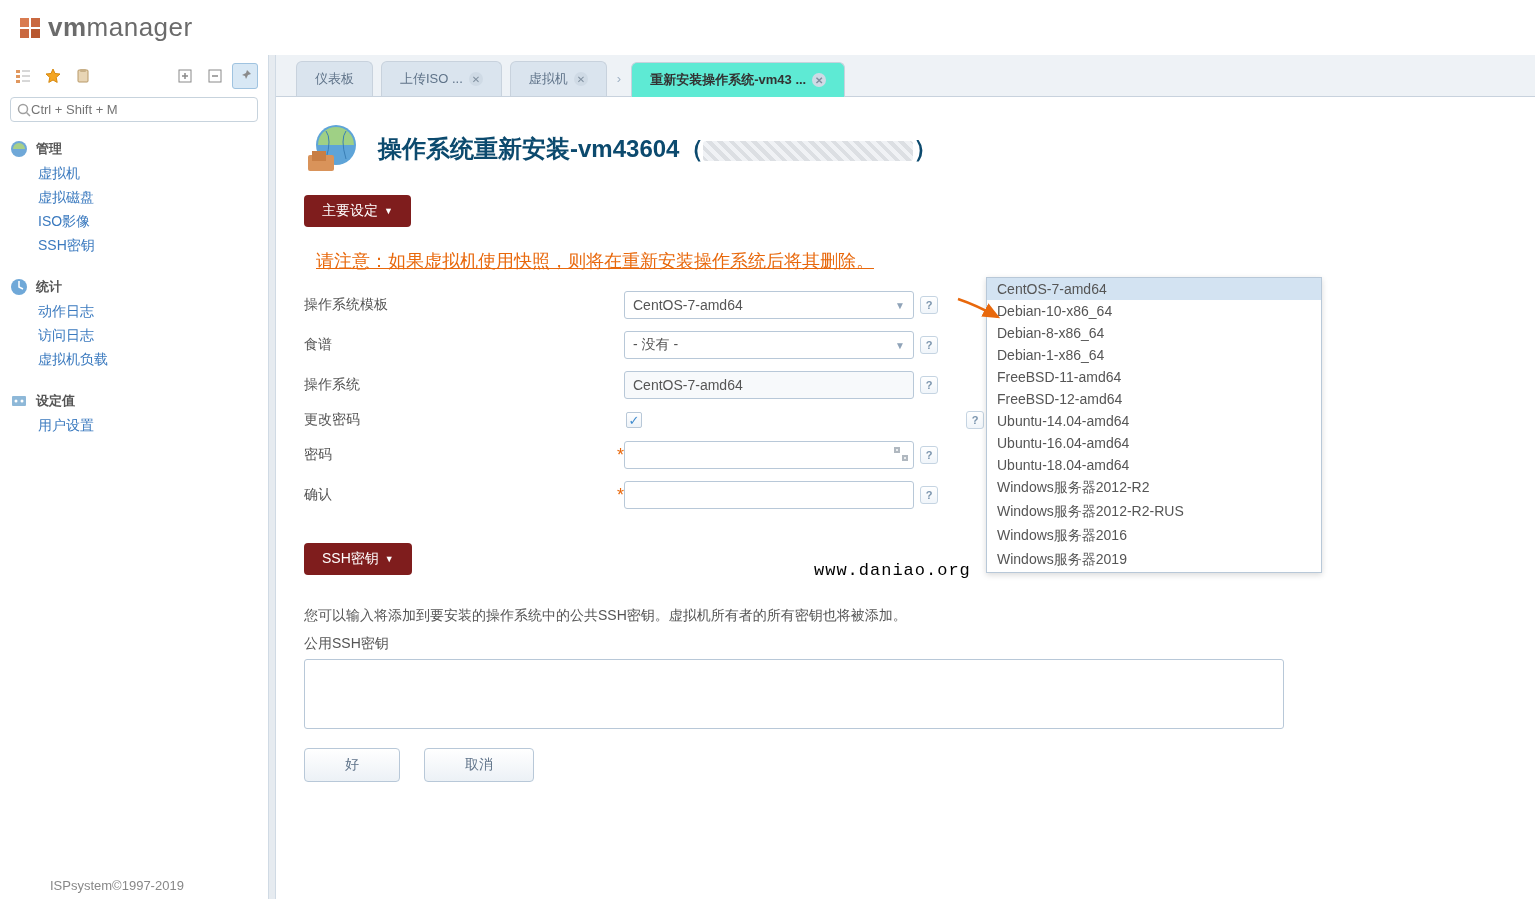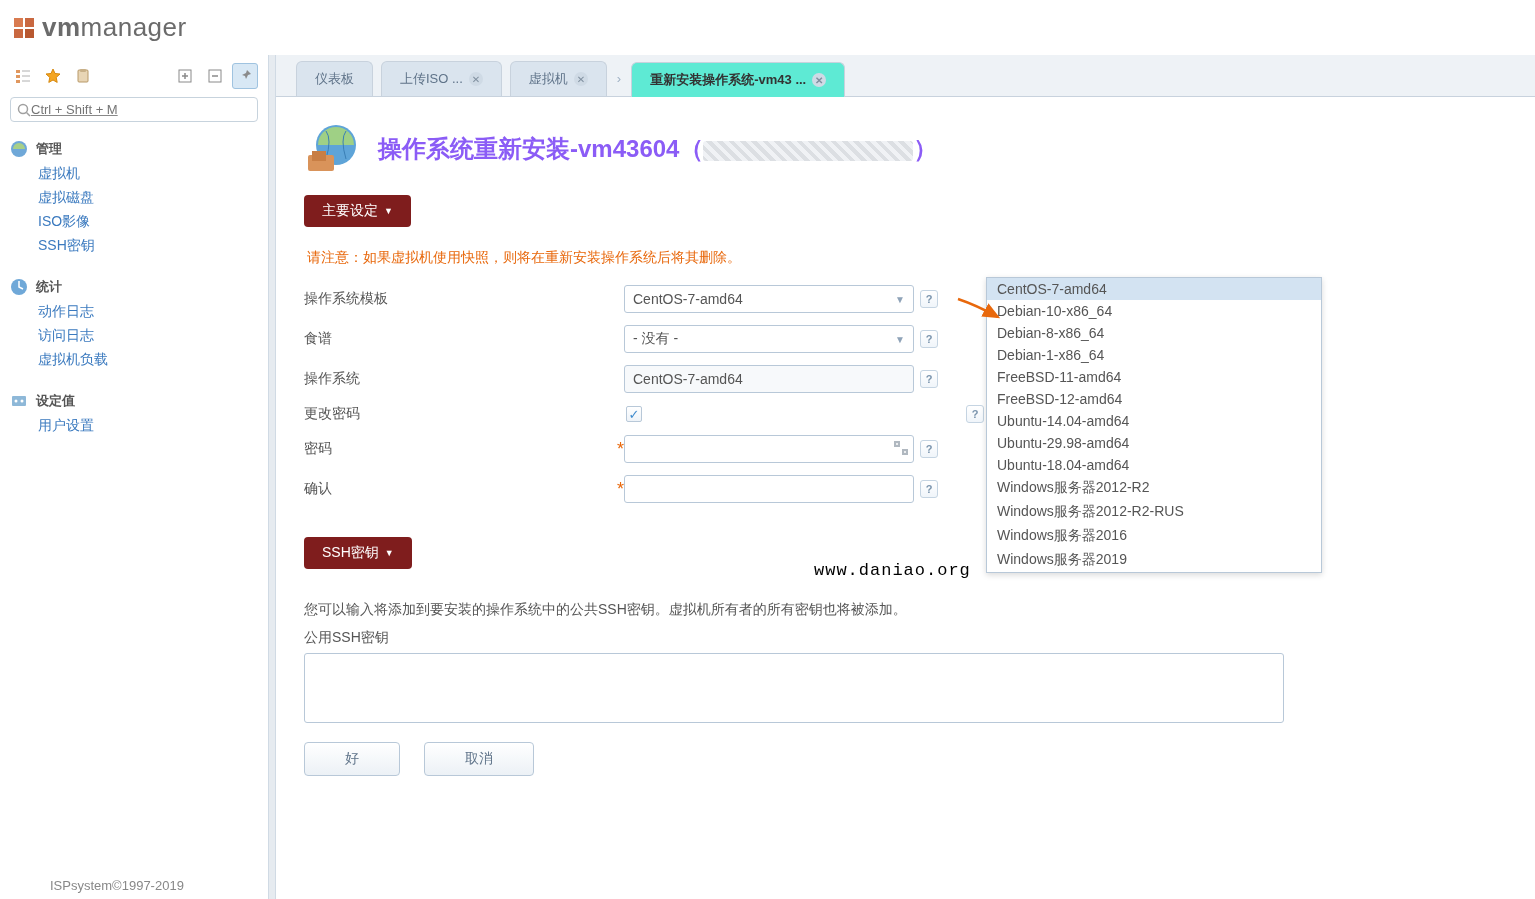--- a/index.html
+++ b/index.html
@@ -1,34 +1,34 @@
 <!DOCTYPE html>
 <html><head>
 <meta charset="utf-8">
 <style>
 * { box-sizing: border-box; margin: 0; padding: 0; }
 body { font-family: Arial, "Microsoft YaHei", sans-serif; font-size: 13px; color: #555; background: #fff; }
 
 
-.logo { padding: 12px 12px; display: flex; align-items: center; }
+.logo { padding: 12px 18px; display: flex; align-items: center; }
 .logo-icon { width: 24px; height: 24px; margin-right: 6px; }
 .logo-text { font-size: 26px; color: #6b6b6b; font-weight: 400; letter-spacing: 0.5px; }
 .logo-text .bold { font-weight: 700; color: #6b6b6b; }
 
 .layout { display: flex; height: calc(100vh - 50px); }
 
 
 .sidebar { width: 268px; padding: 8px 10px; flex-shrink: 0; }
 .toolbar { display: flex; align-items: center; gap: 4px; margin-bottom: 8px; }
 .toolbar .group-right { margin-left: auto; display: flex; gap: 4px; }
 .tool-btn { width: 26px; height: 26px; display: flex; align-items: center; justify-content: center; border: 1px solid transparent; cursor: pointer; border-radius: 3px; }
 .tool-btn.active { background: #d8e8f5; border-color: #9fc3e0; }
 
 .search { display: flex; align-items: center; border: 1px solid #c7d3dd; border-radius: 4px; padding: 4px 6px; margin-bottom: 14px; }
-.search input { border: none; outline: none; flex: 1; font-size: 13px; color: #888; background: transparent; text-decoration: underline; }
+.search input { border: none; outline: none; flex: 1; font-size: 13px; color: #888; background: transparent; }
 
 .nav-section { margin-bottom: 16px; }
 .nav-head { display: flex; align-items: center; gap: 8px; font-weight: 700; color: #555; padding: 4px 0; }
 .nav-items { margin-left: 28px; }
 .nav-item { color: #3b7abf; padding: 3px 0; cursor: pointer; font-size: 14px; }
 
 .footer-left { position: absolute; bottom: 6px; left: 50px; color: #888; font-size: 13px; }
 
 
 .divider { width: 8px; background: #e6ebf0; border-left: 1px solid #d0dae4; border-right: 1px solid #d0dae4; cursor: col-resize; }
@@ -36,28 +36,28 @@
 
 .main { flex: 1; display: flex; flex-direction: column; overflow: hidden; }
 .tabs { display: flex; align-items: flex-end; padding: 6px 20px 0; background: #eef2f6; border-bottom: 1px solid #c8d2dd; gap: 8px; }
 .tab { padding: 8px 18px; background: #dae4ee; border: 1px solid #c8d2dd; border-bottom: none; border-radius: 6px 6px 0 0; color: #5f7389; cursor: pointer; display: flex; align-items: center; gap: 6px; }
 .tab.active { background: #5eead4; color: #333; font-weight: 700; position: relative; top: 1px; }
 .tab-close { width: 14px; height: 14px; border-radius: 50%; background: #cfdae5; color: #7f8f9f; display: flex; align-items: center; justify-content: center; font-size: 10px; }
 .tab-sep { color: #9fb1c4; padding: 0 2px; align-self: center; }
 
 .content { padding: 24px 28px; overflow-y: auto; position: relative; flex: 1; }
 
-.page-head { display: flex; align-items: center; gap: 18px; color: #8b5cf6; }
+.page-head { display: flex; align-items: center; gap: 18px; color: #0c4a6e; }
 .page-head h1 { font-size: 24px; font-weight: 700; }
 .globe { width: 56px; height: 56px; }
 
 .badge-btn { display: inline-flex; align-items: center; gap: 6px; background: #7f1d1d; color: #fff; padding: 7px 18px; border-radius: 4px; margin: 18px 0 14px; font-size: 14px; cursor: pointer; }
 .badge-btn .tri { font-size: 9px; }
 
-.warning { color: #e8680c; margin: 8px 3px 18px; font-size: 14px; }
+.warning { color: #e8680c; margin: 8px 12px 18px; font-size: 18px; text-decoration: underline; }
 
 .form { max-width: 680px; }
 .row { display: flex; align-items: center; margin-bottom: 12px; }
 .lbl { width: 320px; color: #555; font-size: 14px; display: flex; align-items: center; gap: 4px; }
 .req { color: #e8680c; font-size: 18px; }
 .ctrl { flex: 1; display: flex; align-items: center; gap: 6px; }
 .sel, .txt { width: 290px; height: 28px; border: 1px solid #b8c8d8; border-radius: 3px; padding: 3px 8px; font-size: 14px; color: #555; background: #fff; }
 .sel { display: flex; align-items: center; justify-content: space-between; cursor: pointer; }
 .sel .arr { color: #8fa3b8; font-size: 10px; }
 .ro { background: #f7f9fb; }
@@ -328,21 +328,21 @@
 
       
       <div class="dropdown" id="dd">
           <div class="dd-item sel-item">CentOS-7-amd64</div>
           <div class="dd-item">Debian-10-x86_64</div>
           <div class="dd-item">Debian-8-x86_64</div>
           <div class="dd-item">Debian-1-x86_64</div>
           <div class="dd-item">FreeBSD-11-amd64</div>
           <div class="dd-item">FreeBSD-12-amd64</div>
           <div class="dd-item">Ubuntu-14.04-amd64</div>
-          <div class="dd-item">Ubuntu-29.98-amd64</div>
+          <div class="dd-item">Ubuntu-16.04-amd64</div>
           <div class="dd-item">Ubuntu-18.04-amd64</div>
           <div class="dd-item">Windows服务器2012-R2</div>
           <div class="dd-item">Windows服务器2012-R2-RUS</div>
           <div class="dd-item">Windows服务器2016</div>
           <div class="dd-item">Windows服务器2019</div>
         </div>
 
       
       <svg class="arrow-annot" width="50" height="40">
           <defs>

